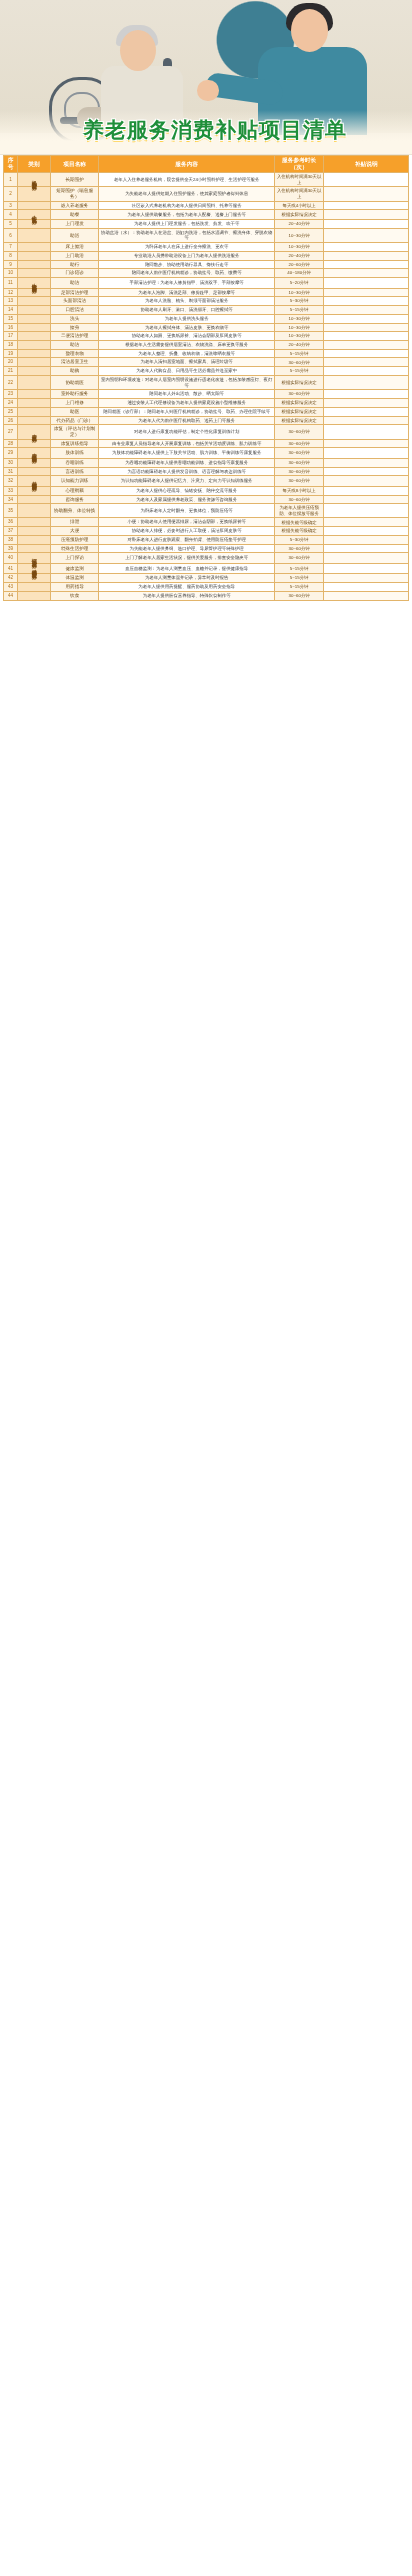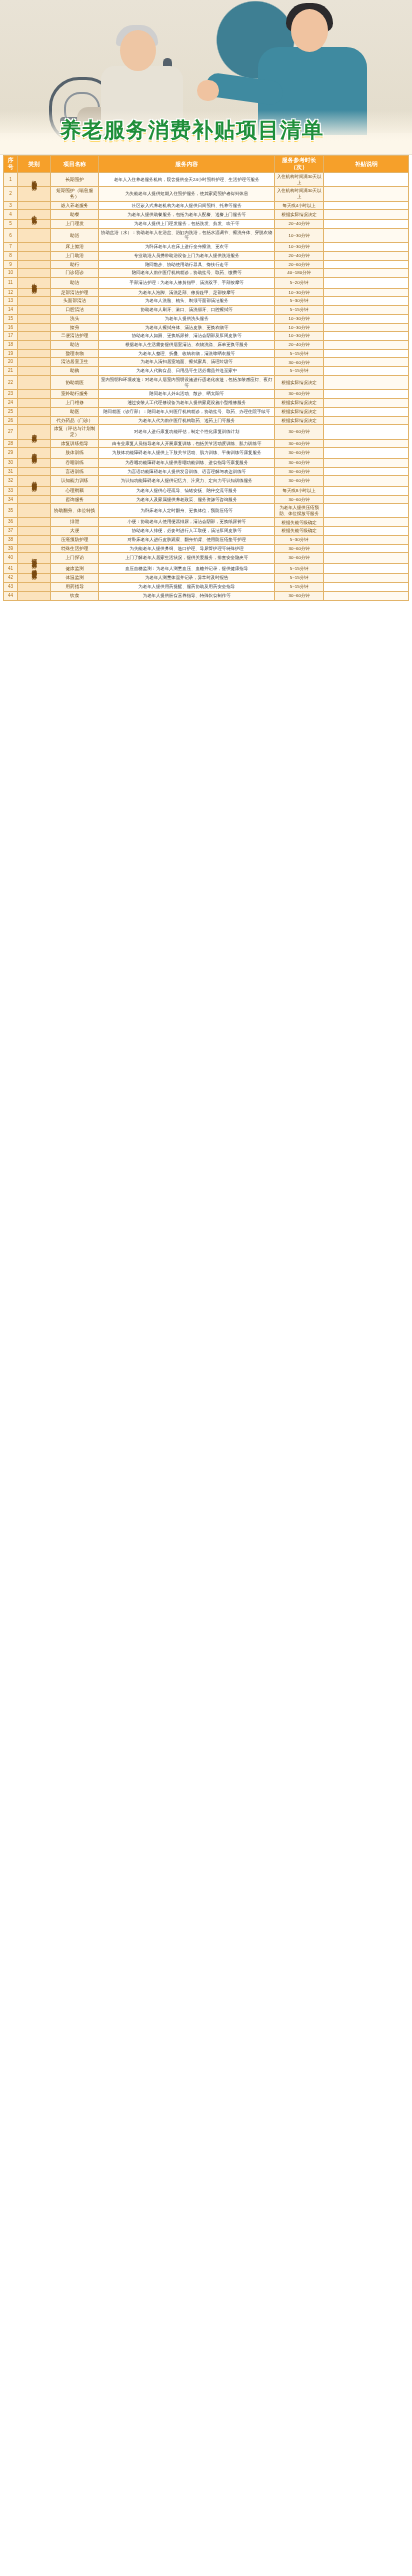--- a/index.html
+++ b/index.html
@@ -77,20 +77,21 @@
     background:linear-gradient(180deg,rgba(255,255,255,0) 0%,#fdf7ea 70%,#fdf7ea 100%);
   }
   .hero-title{
     position:absolute;left:0;top:116px;width:384px;text-align:center;
     font-size:21px;font-weight:bold;letter-spacing:1px;
     color:#1f8f3a;
     text-shadow:
       -1px -1px 0 #fff, 1px -1px 0 #fff, -1px 1px 0 #fff, 1px 1px 0 #fff,
       0 1.5px 0 #ffd24d;
     font-family:"DejaVu Sans","Liberation Sans",sans-serif;
+    padding-left:23px;
   }
 
   
   .tbl-wrap{padding:0 3.1px 9.3px 3.1px;}
   table.main{
     width:406px;border-collapse:collapse;table-layout:fixed;
     font-size:4.6px;line-height:1.25;
   }
   table.main th,table.main td{
     border:0.5px solid #e2b46a;

